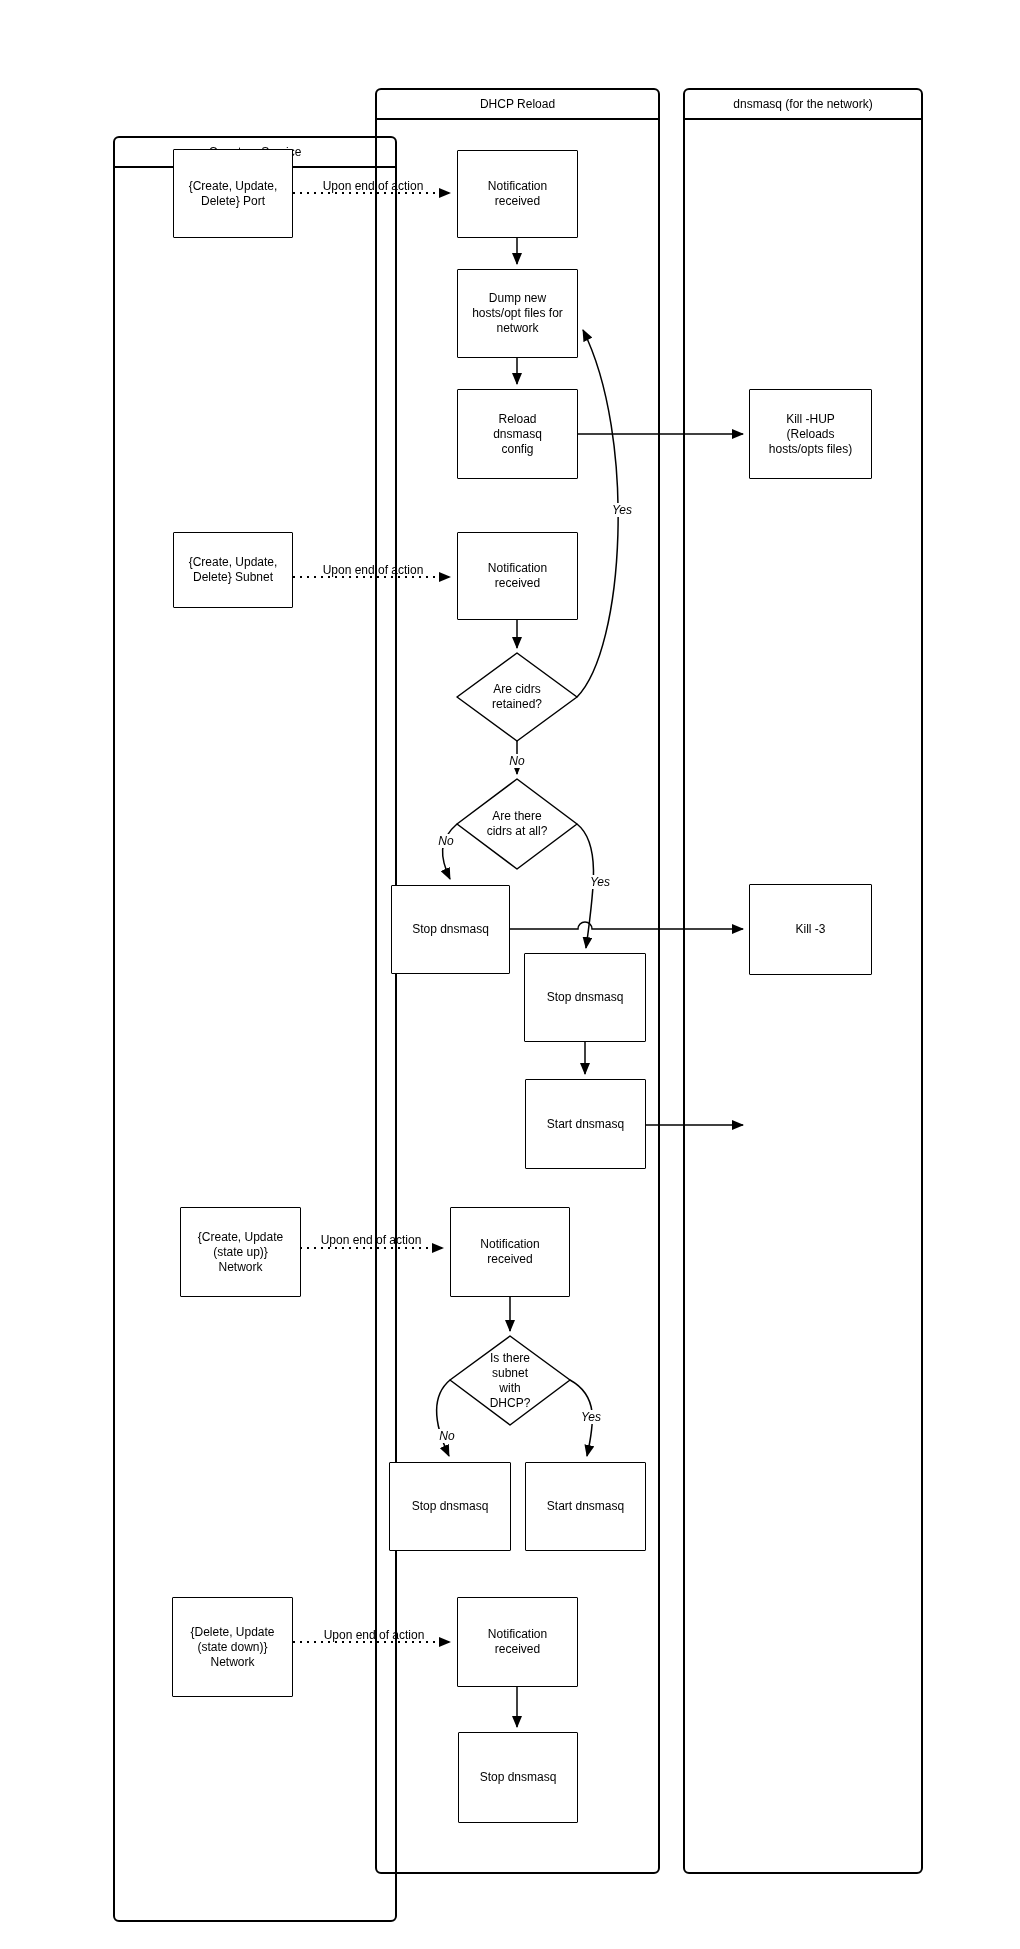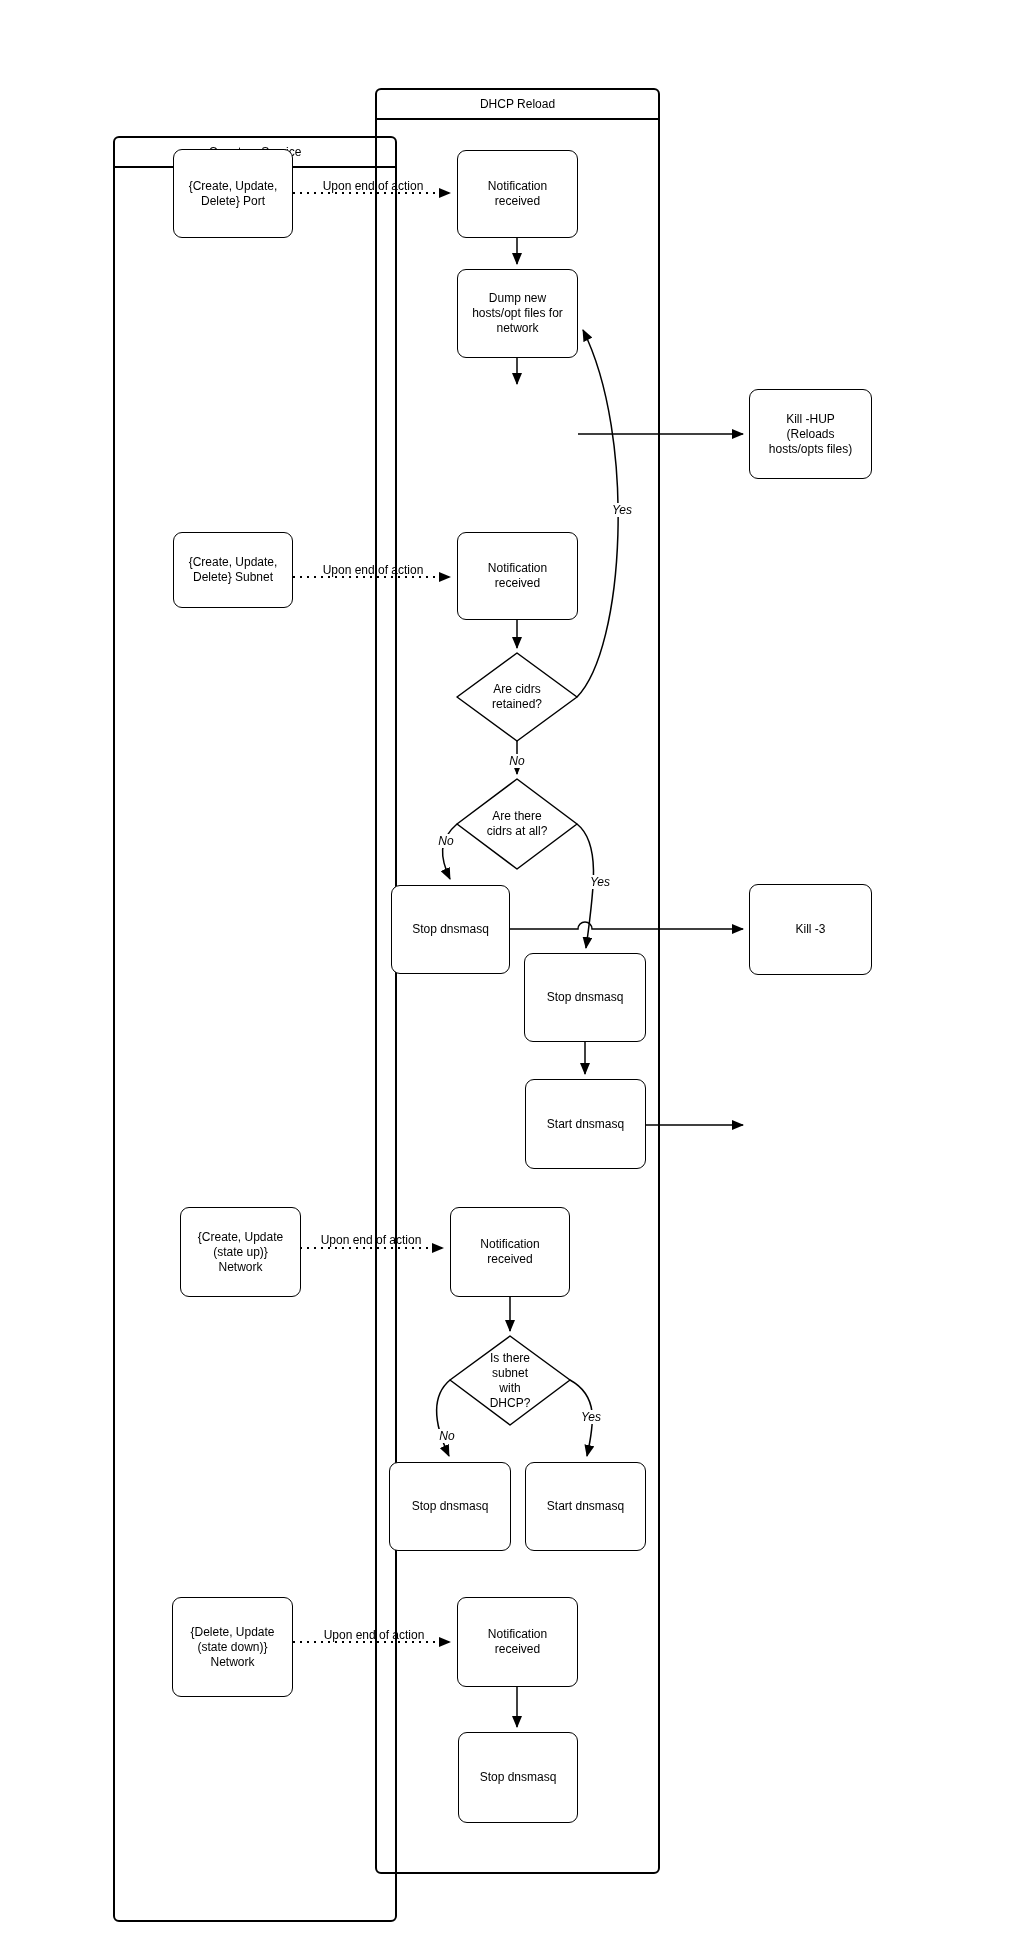--- a/index.html
+++ b/index.html
@@ -14,21 +14,21 @@
     background:transparent; box-sizing:border-box; z-index:1;
   }
   .lane-header {
     height:30px; border-bottom:2px solid #000; box-sizing:border-box;
     display:flex; align-items:center; justify-content:center;
     font-size:12px;
   }
   .connectors { position:absolute; left:0; top:0; z-index:2; }
   .node {
     position:absolute; background:#ffffff;
-    border:1.5px solid #000; border-radius:9px;
+    border:1.5px solid #000; border-radius:1px;
     box-sizing:border-box; display:flex; align-items:center; justify-content:center;
     text-align:center; font-size:12px; line-height:15px;
     padding:4px 12px; z-index:3;
   }
   .diamond-label {
     position:absolute; display:flex; align-items:center; justify-content:center;
     text-align:center; font-size:12px; line-height:15px; z-index:3;
   }
   .edge-label {
     position:absolute; transform:translate(-50%,-50%);
@@ -42,20 +42,25 @@
 <div class="canvas">
 
   <div class="lane" style="left:113px; width:284px;margin-top:48px;">
     <div class="lane-header">
       <span>Quantum Service</span>
     </div>
   </div>
   <div class="lane" style="left:375px; width:285px;">
     <div class="lane-header">
       <span>DHCP Reload</span>
+    </div>
+  </div>
+  <div class="lane" style="left:683px; width:240px;">
+    <div class="lane-header">
+      <span>dnsmasq (for the network)</span>
     </div>
   </div>
 
   <svg class="connectors" width="1020" height="1949" viewBox="0 0 1020 1949">
     <defs>
       <marker id="arr" markerUnits="userSpaceOnUse" markerWidth="14" markerHeight="10" refX="11" refY="5" orient="auto">
         <path d="M0,0 L12,5 L0,10 Z" fill="#000"></path>
       </marker>
     </defs>
 
@@ -92,20 +97,21 @@
     </g>
   </svg>
 
   <div class="node" style="left:173px; top:149px; width:120px; height:89px;">{Create, Update, Delete} Port</div>
   <div class="node" style="left:173px; top:532px; width:120px; height:76px;">{Create, Update, Delete} Subnet</div>
   <div class="node" style="left:180px; top:1207px; width:121px; height:90px;">{Create, Update (state up)} Network</div>
   <div class="node" style="left:172px; top:1597px; width:121px; height:100px;">{Delete, Update (state down)} Network</div>
 
   <div class="node" style="left:457px; top:150px; width:121px; height:88px;">Notification received</div>
   <div class="node" style="left:457px; top:269px; width:121px; height:89px;">Dump new hosts/opt files for network</div>
+  <div class="node" style="left:457px; top:389px; width:121px; height:90px; padding:4px 24px;">Reload dnsmasq config</div>
   <div class="node" style="left:457px; top:532px; width:121px; height:88px;">Notification received</div>
   <div class="node" style="left:391px; top:885px; width:119px; height:89px; padding:4px 6px;">Stop dnsmasq</div>
   <div class="node" style="left:524px; top:953px; width:122px; height:89px; padding:4px 6px;">Stop dnsmasq</div>
   <div class="node" style="left:525px; top:1079px; width:121px; height:90px; padding:4px 6px;">Start dnsmasq</div>
   <div class="node" style="left:450px; top:1207px; width:120px; height:90px;">Notification received</div>
   <div class="node" style="left:389px; top:1462px; width:122px; height:89px; padding:4px 6px;">Stop dnsmasq</div>
   <div class="node" style="left:525px; top:1462px; width:121px; height:89px; padding:4px 6px;">Start dnsmasq</div>
   <div class="node" style="left:457px; top:1597px; width:121px; height:90px;">Notification received</div>
   <div class="node" style="left:458px; top:1732px; width:120px; height:91px; padding:4px 6px;">Stop dnsmasq</div>
 

